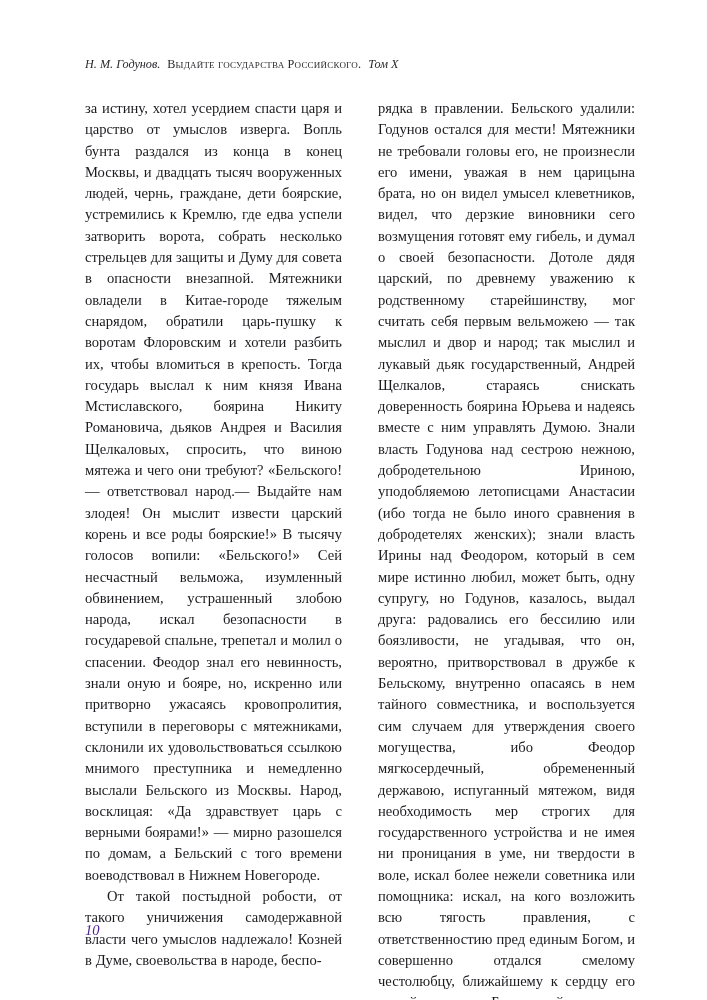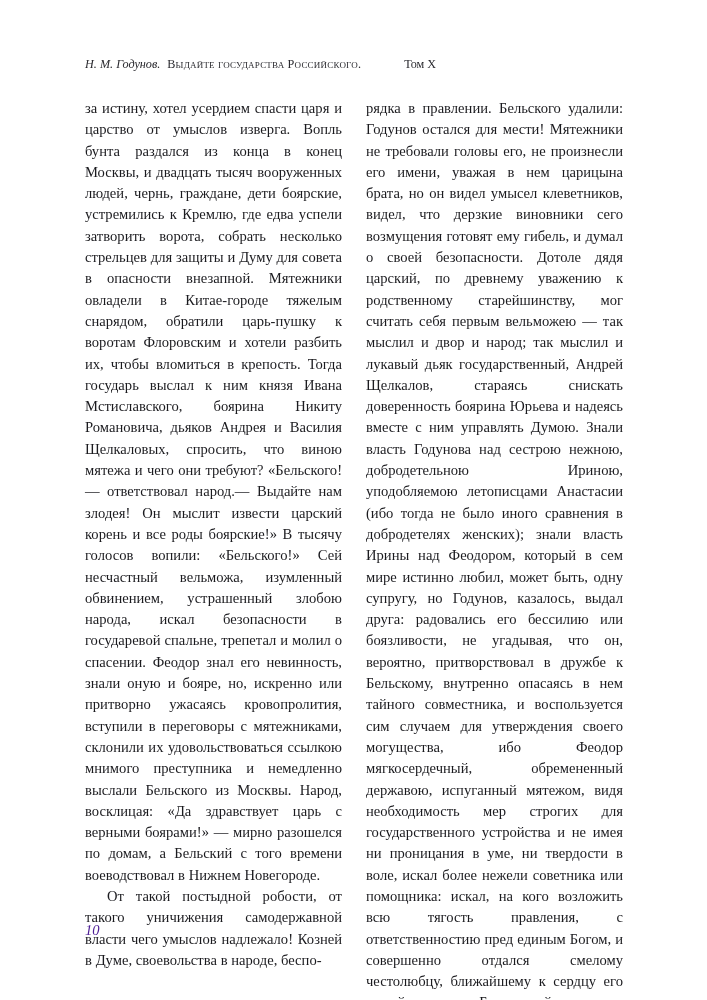--- a/index.html
+++ b/index.html
@@ -35,33 +35,33 @@
   .rh-gap {
     display: inline-block;
     width: 7px;
   }
   .rh-title {
     font-variant: small-caps;
     font-style: normal;
     letter-spacing: 0.2px;
   }
   .rh-volume {
-    margin-left: 36px;
+    font-style: italic;
   }
 
   
   .body-columns {
     position: absolute;
     left: 85px;
     top: 98px;
     width: 538px;
     height: 800px;
     display: flex;
     flex-direction: row;
-    gap: 24px;
+    gap: 36px;
   }
   .column {
     width: 257px;
     flex: 0 0 257px;
   }
   .column p {
     margin: 0;
     text-align: justify;
     text-justify: inter-word;
     font-size: 14.6px;

